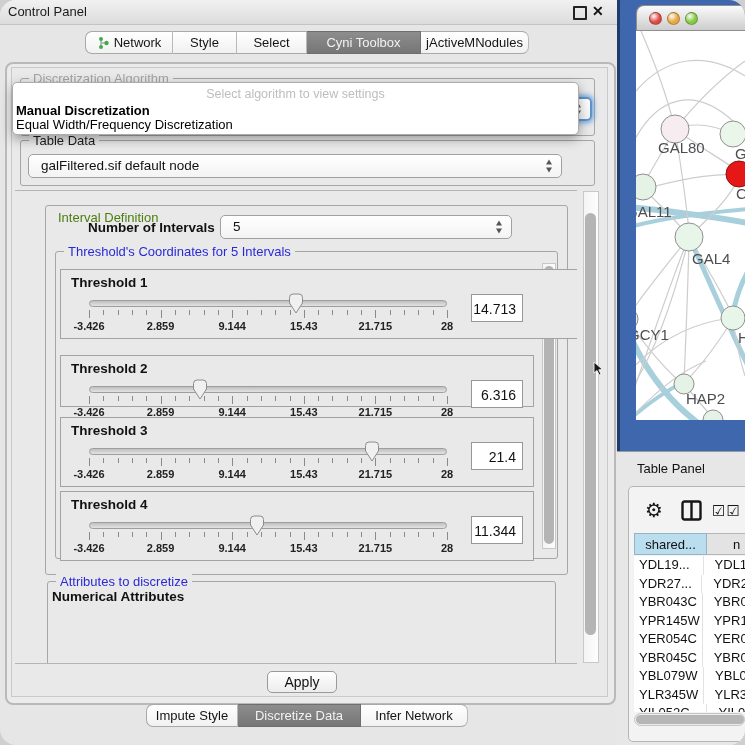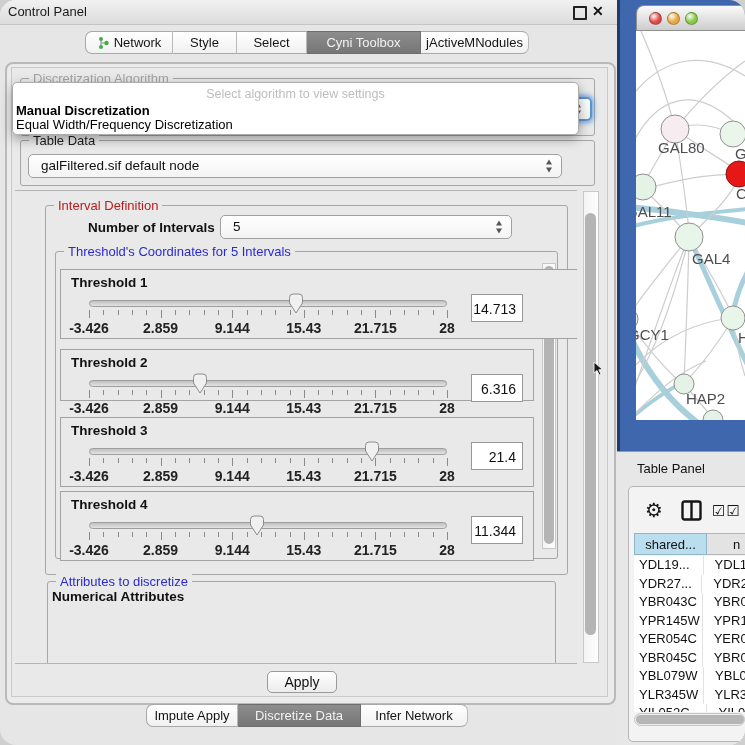--- a/index.html
+++ b/index.html
@@ -18,21 +18,21 @@
        border-bottom:1px solid #a9a9a9;border-right:1px solid #b9b9b9;display:flex;
        align-items:center;justify-content:center;gap:4px;}
   .seg.first{border-left:1px solid #a9a9a9;border-radius:7px 0 0 7px;}
   .seg.last{border-radius:0 7px 7px 0;}
   .seg.selected{background:linear-gradient(#8d8d8d,#767676);color:#f2f2f2;border-color:#6e6e6e;}
   .outer-box{left:5px;top:62px;width:607px;height:639px;border:2px solid #b9b9b9;border-radius:8px;
              background:#ebebeb;}
   .inner-box{left:11px;top:67px;width:595px;height:628px;border:1px solid #c9c9c9;background:#e9e9e9;}
   .groupbox{box-sizing:border-box;border:1px solid #a6a6a6;border-radius:3px;}
   .grouptitle{position:absolute;top:-8px;left:8px;background:#e9e9e9;padding:0 4px;font-size:13px;line-height:15px;}
-  .t-gray{color:#a3a3a3;}.t-green{color:#b91c1c;}.t-blue{color:#2929d8;}.t-black{color:#1c1c1c;}
+  .t-gray{color:#a3a3a3;}.t-green{color:#4d7c0f;margin-top:12px;}.t-blue{color:#2929d8;}.t-black{color:#1c1c1c;}
   .combo{box-sizing:border-box;background:linear-gradient(#ffffff,#f3f3f3);border:1px solid #a0a0a0;
          border-radius:5px;font-size:13.5px;color:#111;}
   .combo .val{position:absolute;left:12px;top:3px;}
   .spin{position:absolute;right:9px;top:50%;transform:translateY(-50%);}
   .arr-up{width:0;height:0;border-left:3.5px solid transparent;border-right:3.5px solid transparent;
           border-bottom:5px solid #555;margin-bottom:3px;}
   .arr-down{width:0;height:0;border-left:3.5px solid transparent;border-right:3.5px solid transparent;
             border-top:5px solid #555;}
   .focus-ring{box-shadow:0 0 5px 2px rgba(95,155,220,.85);border:2px solid #5f93cc;}
   
@@ -43,21 +43,21 @@
   
   .viewport{left:15px;top:190px;width:562px;height:472px;border-top:1px solid #b5b5b5;
             border-bottom:1px solid #b5b5b5;overflow:hidden;background:#e9e9e9;}
   .vscroll{background:linear-gradient(to right,#f4f4f4,#fdfdfd);border:1px solid #c8c8c8;}
   .vthumb{position:absolute;left:1px;width:10px;background:#b4b4b4;border-radius:6px;}
   .bold13{font-size:13.5px;font-weight:bold;color:#111;}
   .tpanel{box-sizing:border-box;border:1px solid #a3a3a3;background:#e9e9e9;}
   .track{position:absolute;height:7px;background:linear-gradient(#bfbfbf,#e3e3e3);
          border:1px solid #9e9e9e;border-radius:4px;box-sizing:border-box;}
   .tick{position:absolute;width:1px;background:#8a8a8a;}
-  .ticklab{position:absolute;transform:translateX(-50%);font-size:14px;font-weight:bold;color:#222;
+  .ticklab{position:absolute;transform:translateX(-50%);font-size:11px;font-weight:bold;color:#222;
            white-space:nowrap;}
   .valbox{position:absolute;width:52px;height:28px;background:#fff;border:1px solid #979797;
           font-size:14px;color:#111;text-align:right;line-height:28px;padding-right:6px;box-sizing:border-box;}
   .listbox{background:#fff;border:1px solid #a8a8a8;overflow:hidden;}
   .listitem{position:absolute;left:7px;font-size:13px;color:#1b1b1b;white-space:nowrap;}
   .btn{box-sizing:border-box;background:linear-gradient(#ffffff,#ececec);border:1px solid #9a9a9a;
        border-radius:5px;font-size:14px;color:#111;text-align:center;}
   
   .right-blue{left:617px;top:0;width:128px;height:451px;background:#3e67ae;}
   .right-dark{left:617px;top:0;width:3px;height:451px;background:#1f3c6b;}
@@ -205,21 +205,21 @@
         <div class="ticklab" style="left: 99.6px; top: 50px;">2.859</div>
         <div class="ticklab" style="left: 171.2px; top: 50px;">9.144</div>
         <div class="ticklab" style="left: 242.8px; top: 50px;">15.43</div>
         <div class="ticklab" style="left: 314.4px; top: 50px;">21.715</div>
         <div class="ticklab" style="left: 386px; top: 50px;">28</div>
         <svg style="position:absolute;left:224.6px;top:23px;" width="20" height="21">
           <path d="M3.5,4.5 Q3.5,1 7,1 L13,1 Q16.5,1 16.5,4.5 L16.5,10 L10,20 L3.5,10 Z" fill="#f0f0f0" stroke="#8c8c8c"></path>
         </svg>
         <div class="valbox" style="left: 410px; top: 24px;">14.713</div>
       </div>
-      <div class="abs tpanel" style="left: 45px; top: 158px; width: 474px; height: 52px; position: absolute;">
+      <div class="abs tpanel" style="left: 45px; top: 164px; width: 474px; height: 52px; position: absolute;">
         <div class="bold13" style="position: absolute; left: 10px; top: 5px;">Threshold 2</div>
         <div class="track" style="left: 28px; top: 30px; width: 358px;"></div>
         <div class="tick" style="left: 28px; top: 40px; height: 8px;"></div>
         <div class="tick" style="left: 42.3px; top: 40px; height: 5px;"></div>
         <div class="tick" style="left: 56.6px; top: 40px; height: 5px;"></div>
         <div class="tick" style="left: 71px; top: 40px; height: 5px;"></div>
         <div class="tick" style="left: 85.3px; top: 40px; height: 5px;"></div>
         <div class="tick" style="left: 99.6px; top: 40px; height: 8px;"></div>
         <div class="tick" style="left: 113.9px; top: 40px; height: 5px;"></div>
         <div class="tick" style="left: 128.2px; top: 40px; height: 5px;"></div>
@@ -335,21 +335,21 @@
     </div>
 
   <div class="abs vscroll" style="left:583px;top:191px;width:14px;height:470px;">
     <div class="vthumb" style="top:21px;height:422px;width:11px;"></div>
   </div>
 
   <button class="abs btn" style="left:267px;top:671px;width:70px;height:22px;">Apply</button>
 
   <div class="abs seg-row" style="left:146px;top:704px;" id="bottom-tabs">
       <div class="seg first" style="width: 92px;">
-        <span>Impute Apply</span>
+        <span>Impute Style</span>
       </div>
       <div class="seg selected" style="width: 123px;">
         <span>Discretize Data</span>
       </div>
       <div class="seg last" style="width: 107px;">
         <span>Infer Network</span>
       </div>
     </div>
 
   <svg class="abs" style="left:593px;top:361px;" width="14" height="16">

